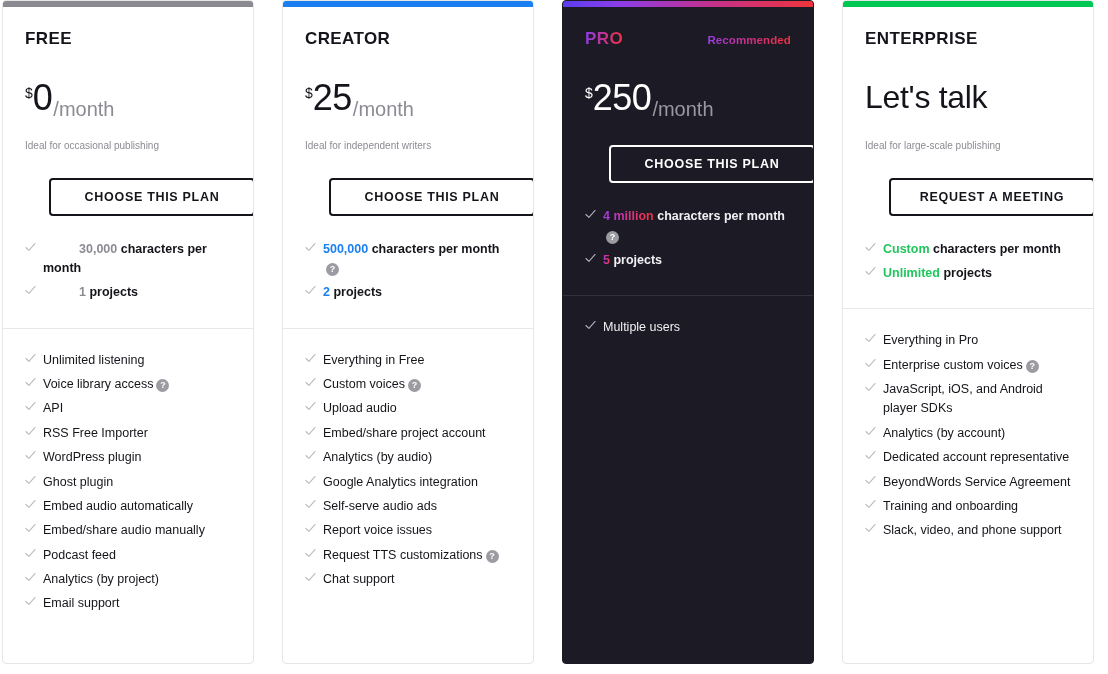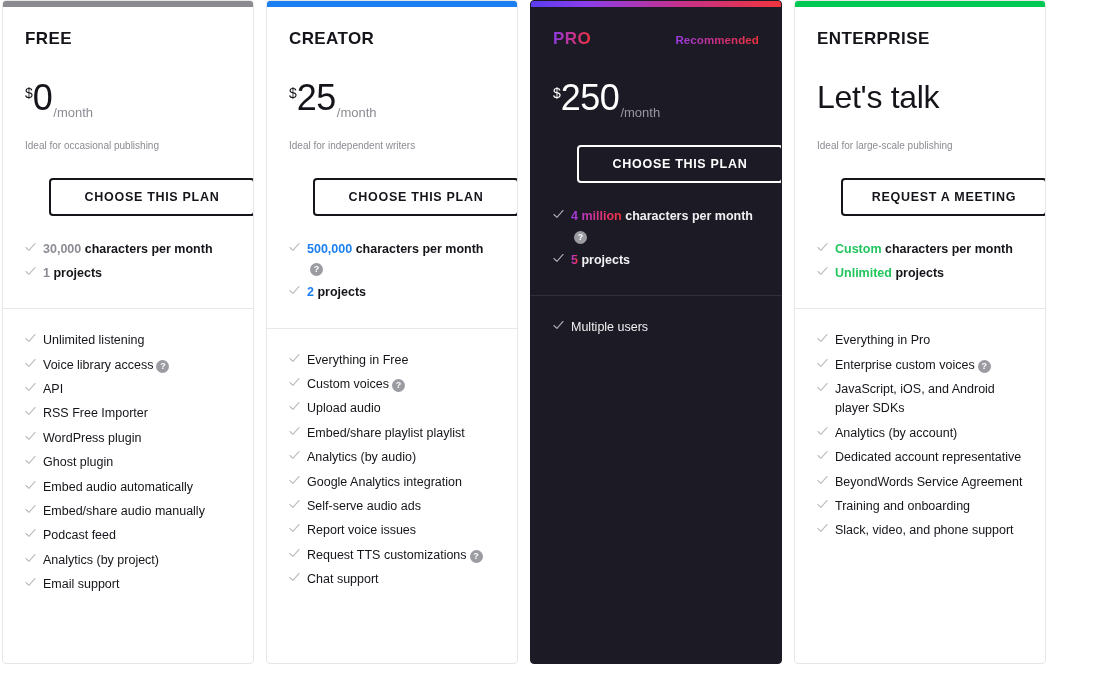--- a/index.html
+++ b/index.html
@@ -7,21 +7,21 @@
   html, body {
     width: 1108px;
     height: 674px;
     background: #ffffff;
     font-family: "Liberation Sans", sans-serif;
     -webkit-font-smoothing: antialiased;
   }
 
   .pricing-grid {
     display: flex;
-    gap: 12px;
+    gap: 28px;
     padding: 0 0 17px 2px;
     width: 1108px;
     height: 501px;
     align-items: flex-start;
   }
 
   
   .plan-card {
     width: 252px;
     min-height: 664px;
@@ -95,21 +95,21 @@
     font-weight: 400;
   }
   .amount {
     font-size: 36px;
     color: #15141a;
     font-weight: 400;
     line-height: 0.95;
     letter-spacing: -0.5px;
   }
   .period {
-    font-size: 13px;
+    font-size: 20px;
     color: #8b8b93;
     align-self: flex-end;
     margin-bottom: 2px;
     margin-left: 1px;
   }
   .talk-price {
     font-size: 32px;
     color: #15141a;
     font-weight: 400;
     letter-spacing: -0.3px;
@@ -187,21 +187,21 @@
     margin-top: 2px;
     display: block;
   }
   .check-icon svg { display: block; }
 
   .feature-text { flex: 1 1 auto; }
   .feature-text .hl { font-weight: bold; }
   .feature-text .bold { font-weight: bold; }
 
   
-  .hl-gray   { color: #8b8b93; font-weight: 400; }
+  .hl-gray   { color: #8b8b93; font-weight: 400; margin-left: 36px; }
   .hl-blue   { color: #1a7ff0; }
   .hl-green  { color: #22c55e; }
   .hl-grad   {
     background: linear-gradient(95deg, #a03ce8 0%, #e0337a 60%, #f0343c 100%);
     -webkit-background-clip: text;
     background-clip: text;
     color: transparent;
     -webkit-text-fill-color: transparent;
   }
 
@@ -409,21 +409,21 @@
             </svg>
           </span>
           <span class="feature-text">Upload audio</span>
         </li>
         <li class="feature-item">
           <span class="check-icon">
             <svg viewBox="0 0 12 12" width="11" height="11">
               <path d="M1 6 L4.3 9.2 L11 1.6" fill="none" stroke="#b9b9c0" stroke-width="1.15" stroke-linecap="round" stroke-linejoin="round"></path>
             </svg>
           </span>
-          <span class="feature-text">Embed/share playlist playlist</span>
+          <span class="feature-text">Embed/share project account</span>
         </li>
         <li class="feature-item">
           <span class="check-icon">
             <svg viewBox="0 0 12 12" width="11" height="11">
               <path d="M1 6 L4.3 9.2 L11 1.6" fill="none" stroke="#b9b9c0" stroke-width="1.15" stroke-linecap="round" stroke-linejoin="round"></path>
             </svg>
           </span>
           <span class="feature-text">Analytics (by audio)</span>
         </li>
         <li class="feature-item">

